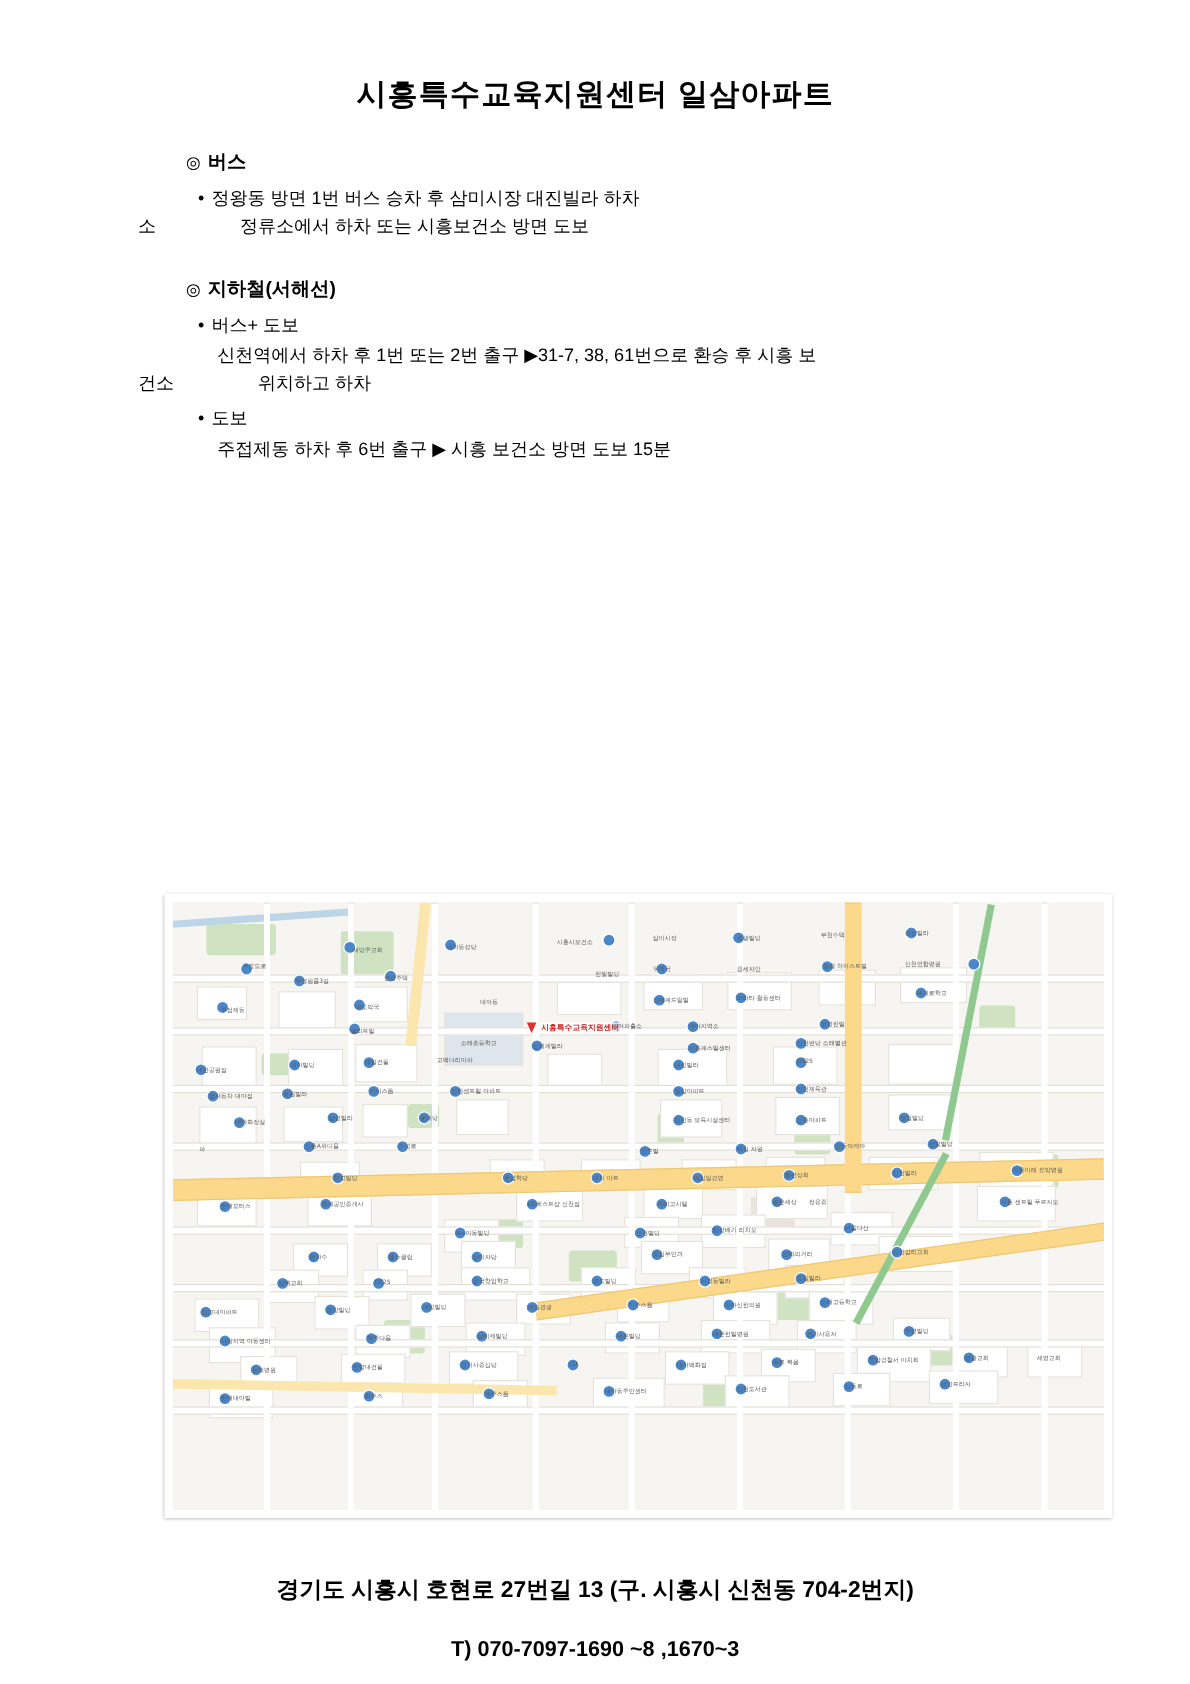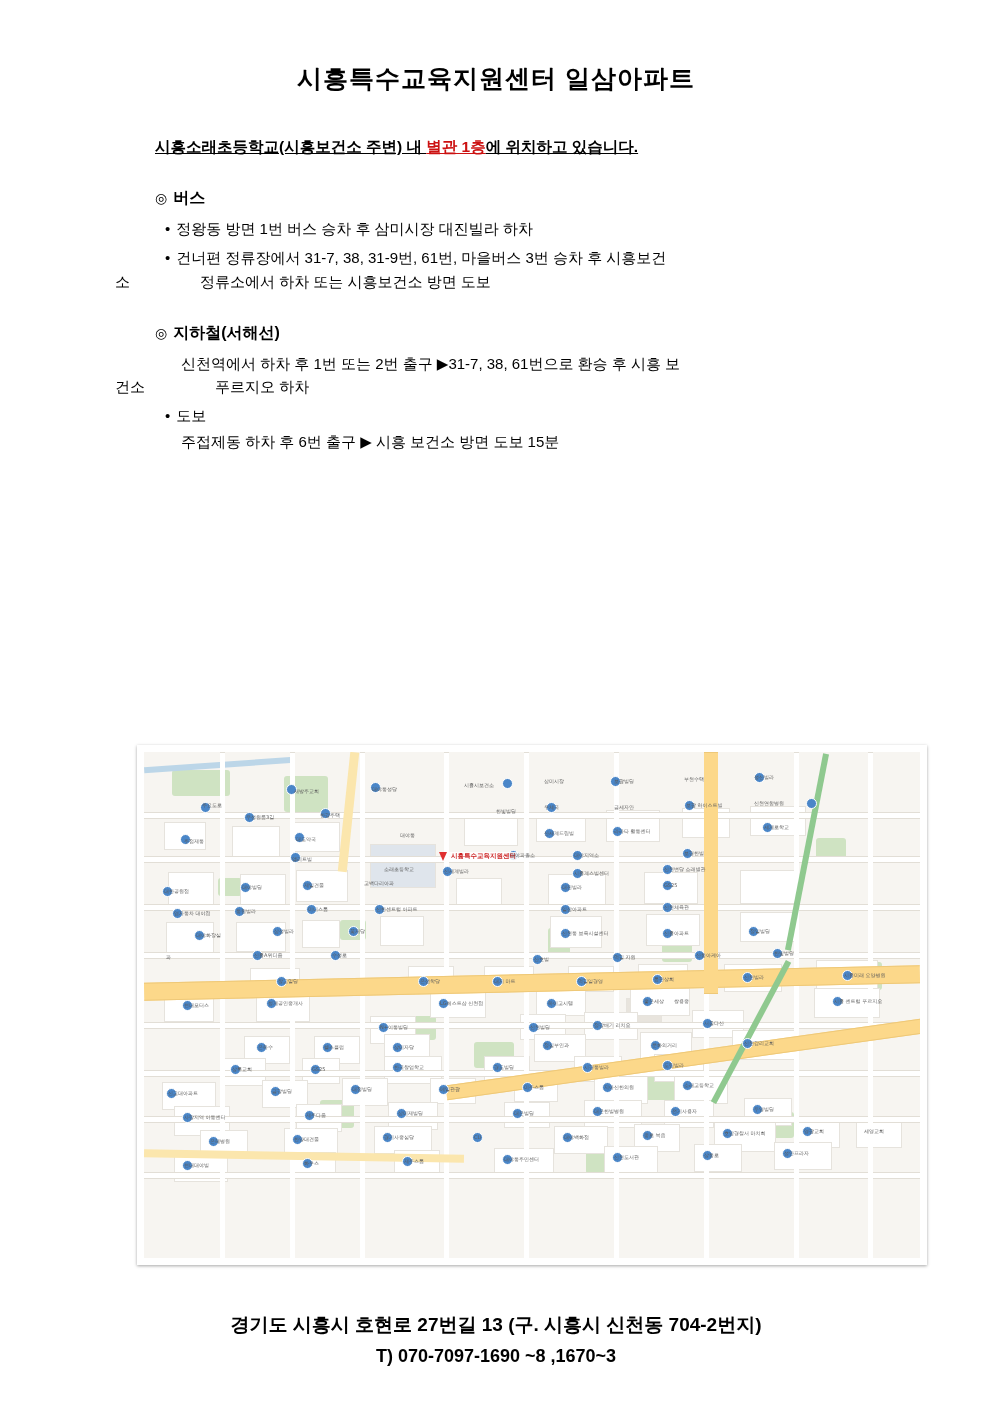--- a/index.html
+++ b/index.html
@@ -196,57 +196,54 @@
     letter-spacing: 1px;
   }
   .footer .f2 {
     font-size: 19px;
     font-weight: bold;
     margin-top: 10px;
   }
   .footer .f3 {
     font-size: 18px;
     font-weight: bold;
-    margin-top: 8px;
+    margin-top: 26px;
     font-family: "Liberation Sans", sans-serif;
   }
 </style>
 </head>
 <body>
 
 <div class="page">
 
   <h1 class="title">시흥특수교육지원센터 일삼아파트</h1>
 
-  <div class="subtitle">
-    <span class="u">시흥소래초등학교(시흥보건소 주변) 내 </span><span class="red">별관 1층</span><span class="u">에 위치하고 있습니다.</span>
-  </div>
 
   <div class="section">
     <div class="sec-head">
       <span class="ring">◎</span><span>버스</span>
     </div>
     <div class="bullet-line">
       <span class="dot">•</span><span>정왕동 방면 1번 버스 승차 후 삼미시장 대진빌라 하차</span>
     </div>
-    <div class="bullet-line">
-      <span class="dot">•</span><span>건너편 정류장에서 31-7, 38, 31-9번, 61번, 마을버스 3번 승차 후 시흥보건</span>
-    </div>
     <div class="overflow-line">
       <span>소</span><span class="gap"></span><span>정류소에서 하차 또는 시흥보건소 방면 도보</span>
     </div>
   </div>
 
   <div class="section">
     <div class="sec-head">
       <span class="ring">◎</span><span>지하철(서해선)</span>
     </div>
+    <div class="bullet-line">
+      <span class="dot">•</span><span>버스+ 도보</span>
+    </div>
     <div class="plain-line">신천역에서 하차 후 1번 또는 2번 출구 ▶31-7, 38, 61번으로 환승 후 시흥 보</div>
     <div class="overflow-line">
-      <span>건소</span><span class="gap"></span><span>푸르지오 하차</span>
+      <span>건소</span><span class="gap"></span><span>위치하고 하차</span>
     </div>
     <div class="bullet-line">
       <span class="dot">•</span><span>도보</span>
     </div>
     <div class="plain-line">주접제동 하차 후 6번 출구 ▶ 시흥 보건소 방면 도보 15분</div>
   </div>
 
 
   <div class="map-wrap">
     <div class="map">

